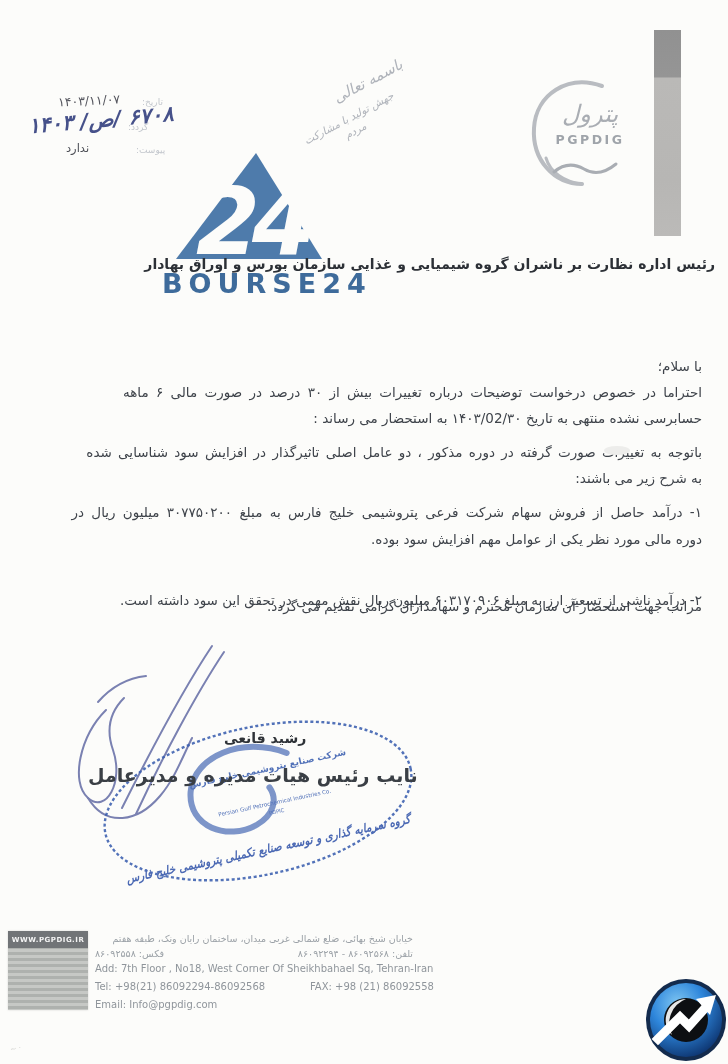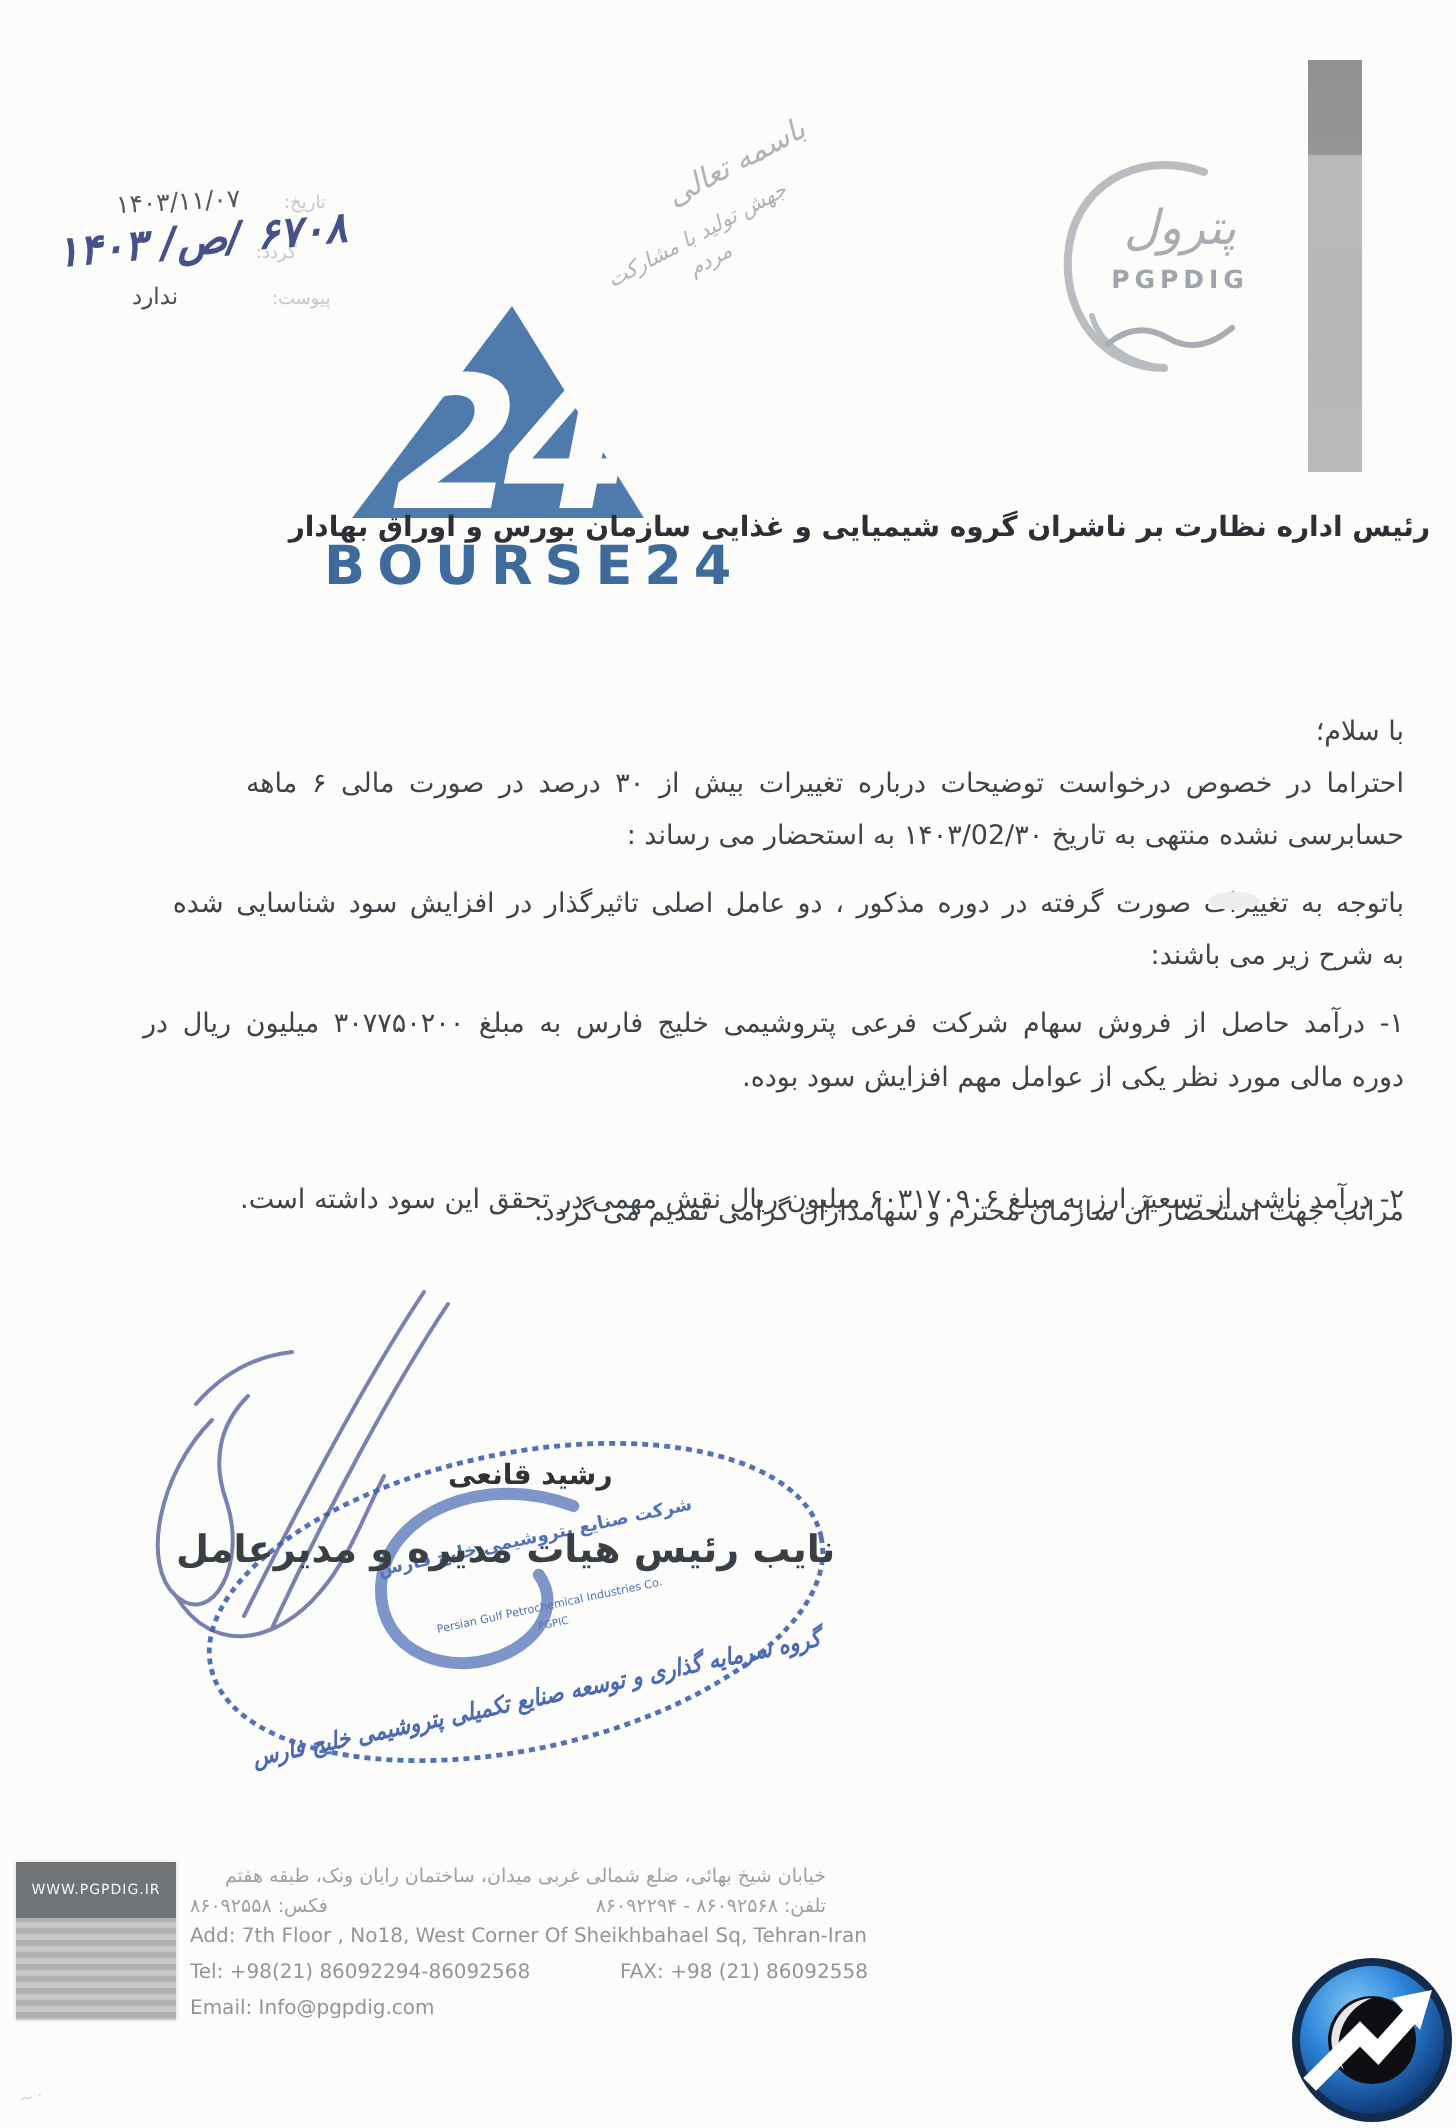--- a/index.html
+++ b/index.html
@@ -48,22 +48,22 @@
   .sig-name{font-size:14px;font-weight:bold;color:#2f3338;}
   .sig-title{font-size:19px;font-weight:bold;color:#3a3f45;z-index:3;}
 
   
   .f-graybox{
     left:8px;top:931px;width:80px;height:79px;
     background:repeating-linear-gradient(180deg,#c6c8c5 0 3px,#aeb1ae 3px 6px);
     box-shadow:0 0 2px rgba(0,0,0,.15);
   }
   .f-graybox .band{
-    position:absolute;left:0;top:0;right:0;height:28px;background:#717477;
-    color:#f4f4f4;font-size:7px;font-weight:normal;letter-spacing:.5px;
+    position:absolute;left:0;top:0;right:0;height:17px;background:#717477;
+    color:#f4f4f4;font-size:7px;font-weight:bold;letter-spacing:.5px;
     display:flex;align-items:center;justify-content:center;
   }
   .f-fa{font-size:9.5px;color:#9aa0a6;}
   .f-en{font-size:10px;color:#8f959b;}
   .f-phone-row{display:flex;justify-content:space-between;width:318px;}
   .faint-mark{font-size:8px;color:#d4d4d1;transform:rotate(-10deg);letter-spacing:2px;}
   .smudge{width:26px;height:9px;border-radius:50%;background:#ededeb;}
 </style>
 </head>
 <body>

